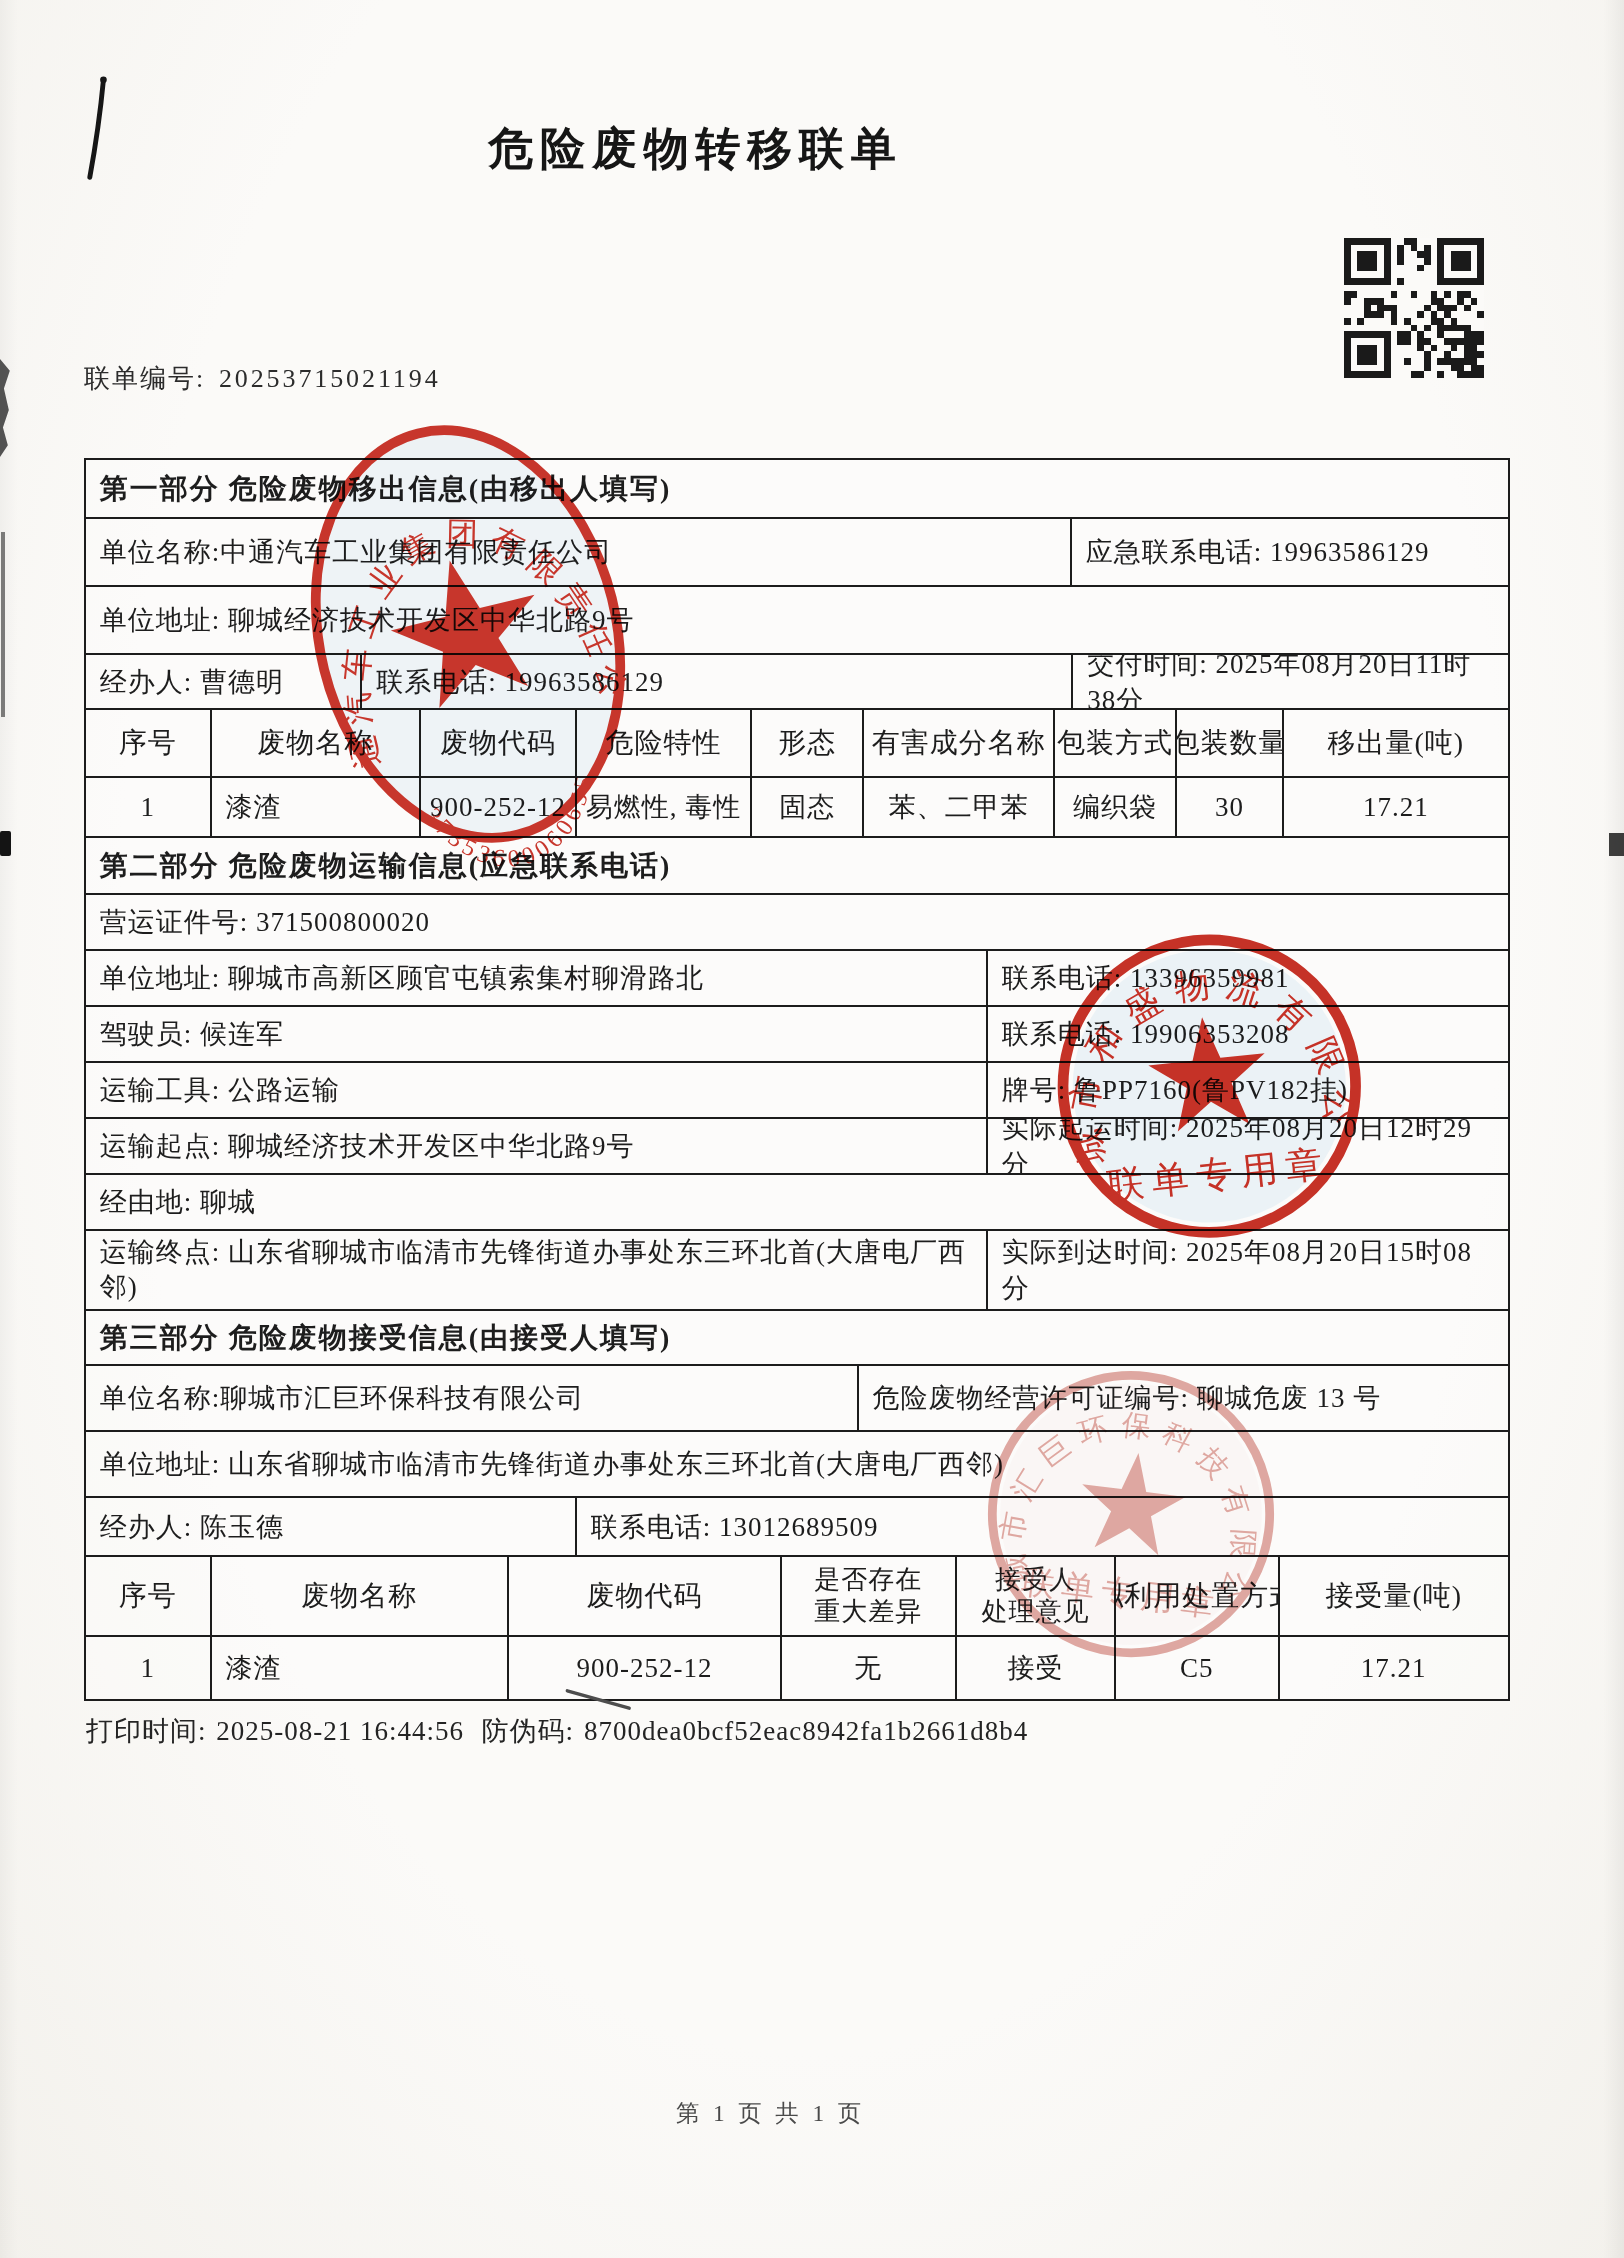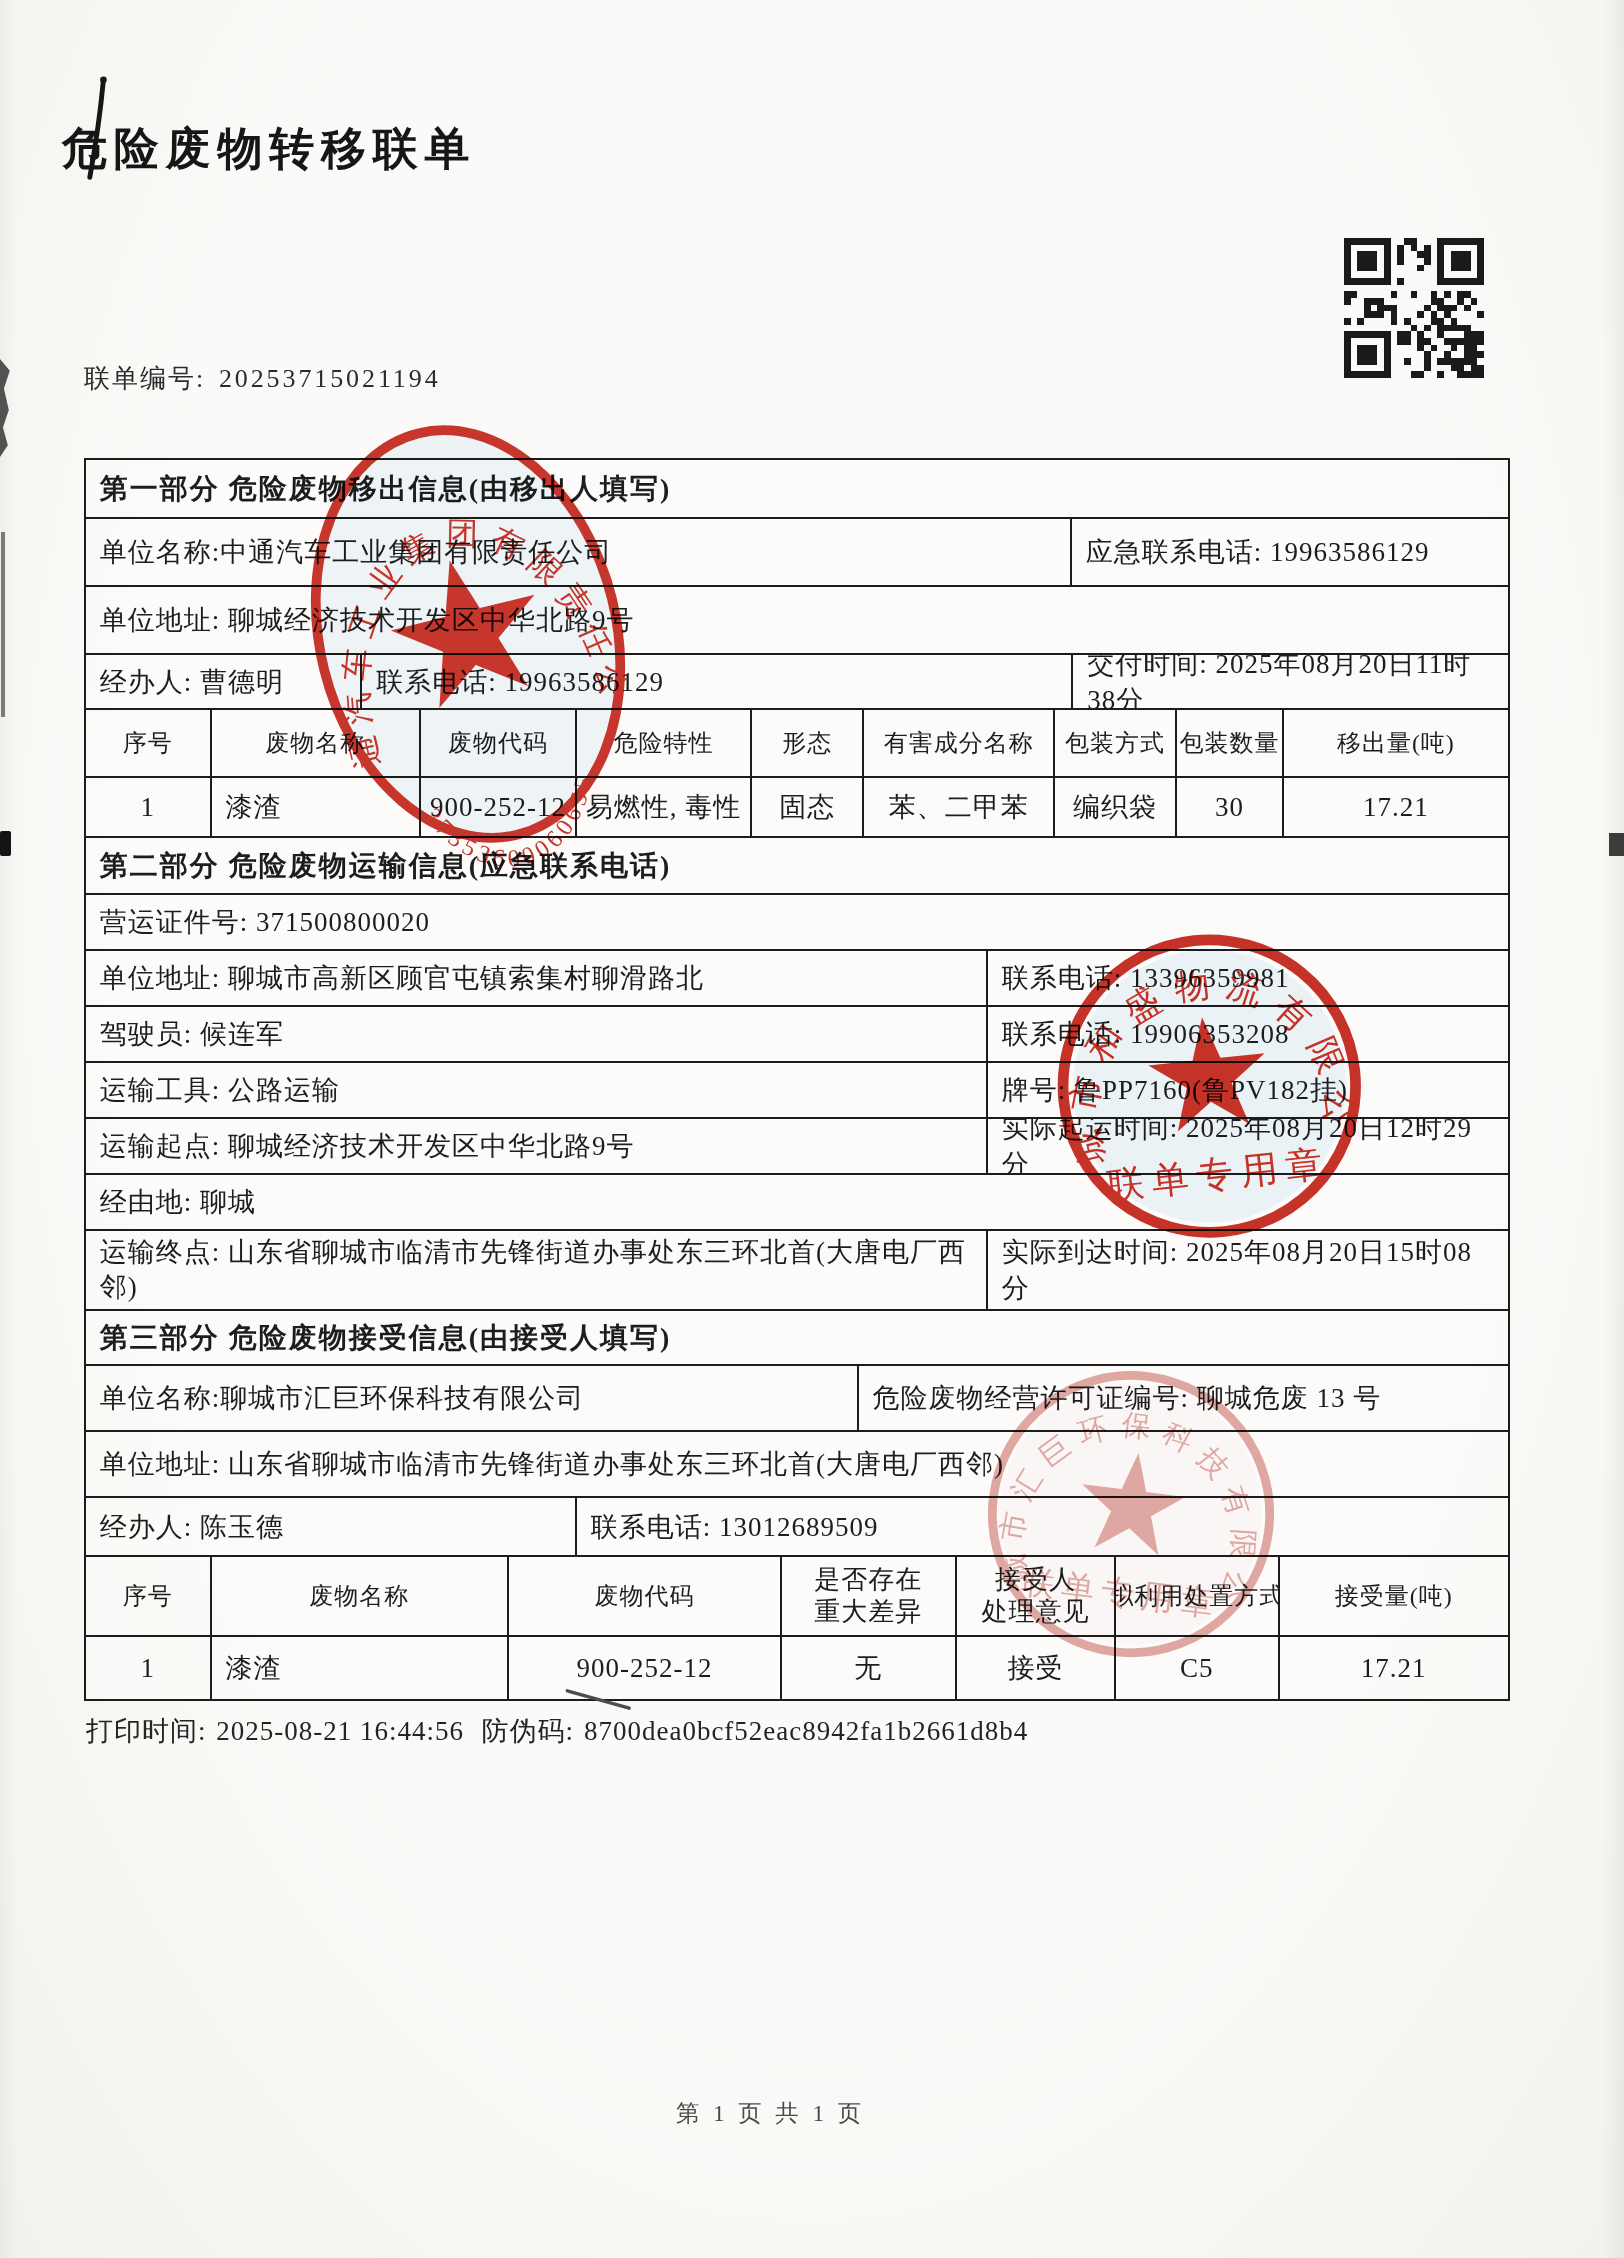--- a/index.html
+++ b/index.html
@@ -6,34 +6,34 @@
   .paper{
     position:relative;width:1625px;height:2259px;margin:0 auto;
     background:
       linear-gradient(to right, rgba(0,0,0,0.035) 0px, rgba(0,0,0,0) 17.6px),
       linear-gradient(to left, rgba(0,0,0,0.05) 0px, rgba(0,0,0,0) 21.5px),
       radial-gradient(ellipse at 50% 40%, #fbfaf8 60%, #f3f1ec 100%);
     font-family:"Liberation Serif","DejaVu Serif",serif;
     color:#1d1d1d;overflow:hidden;
   }
   .title{
-    position:absolute;left:62px;top:119px;width:1297px;text-align:left;
+    position:absolute;left:47px;top:119px;width:1297px;text-align:center;
     font-size:45px;font-weight:700;letter-spacing:6.8px;color:#161616;
   }
   .manifest{position:absolute;left:84px;top:361px;font-size:26px;letter-spacing:2px;color:#2c2c2c;}
   .manifest .num{margin-left:13.7px;letter-spacing:2.9px;}
   .qr{position:absolute;left:1344px;top:238px;width:140px;height:140px;}
   
   .sheet{position:absolute;left:84px;top:458px;width:1426px;border:2.9px solid #1c1c1c;box-sizing:border-box;background:rgba(255,255,255,0.25);}
   .trow{display:flex;box-sizing:border-box;align-items:stretch;}
   .trow + .trow{border-top:2px solid #1c1c1c;}
   .cell{box-sizing:border-box;display:flex;align-items:center;font-size:27px;letter-spacing:1px;overflow:hidden;}
   .cell + .cell{border-left:2px solid #1c1c1c;}
   .cl{justify-content:flex-start;padding:3.9px 9.8px 3.9px 13.7px;}
-  .ch{justify-content:center;text-align:center;padding:2px;white-space:nowrap;font-size:24px;}
+  .ch{justify-content:center;text-align:center;padding:2px;white-space:nowrap;font-size:28px;}
   .ch2{justify-content:center;text-align:center;padding:6px;white-space:pre-line;font-size:26px;line-height:1.25;}
   .cd{justify-content:center;text-align:center;padding:2px;white-space:nowrap;}
   .sec{font-weight:700;font-size:28px;letter-spacing:2px;}
   
   .printline{position:absolute;left:86px;top:1713px;font-size:27px;letter-spacing:1px;color:#242424;}
   .printline span{margin-right:9.8px;}
   .pagenum{position:absolute;left:0;top:2097px;width:1541px;text-align:center;font-size:23.4px;color:#4a4a4a;letter-spacing:3.9px;}
   
   .stamp{position:absolute;mix-blend-mode:multiply;pointer-events:none;}
   

